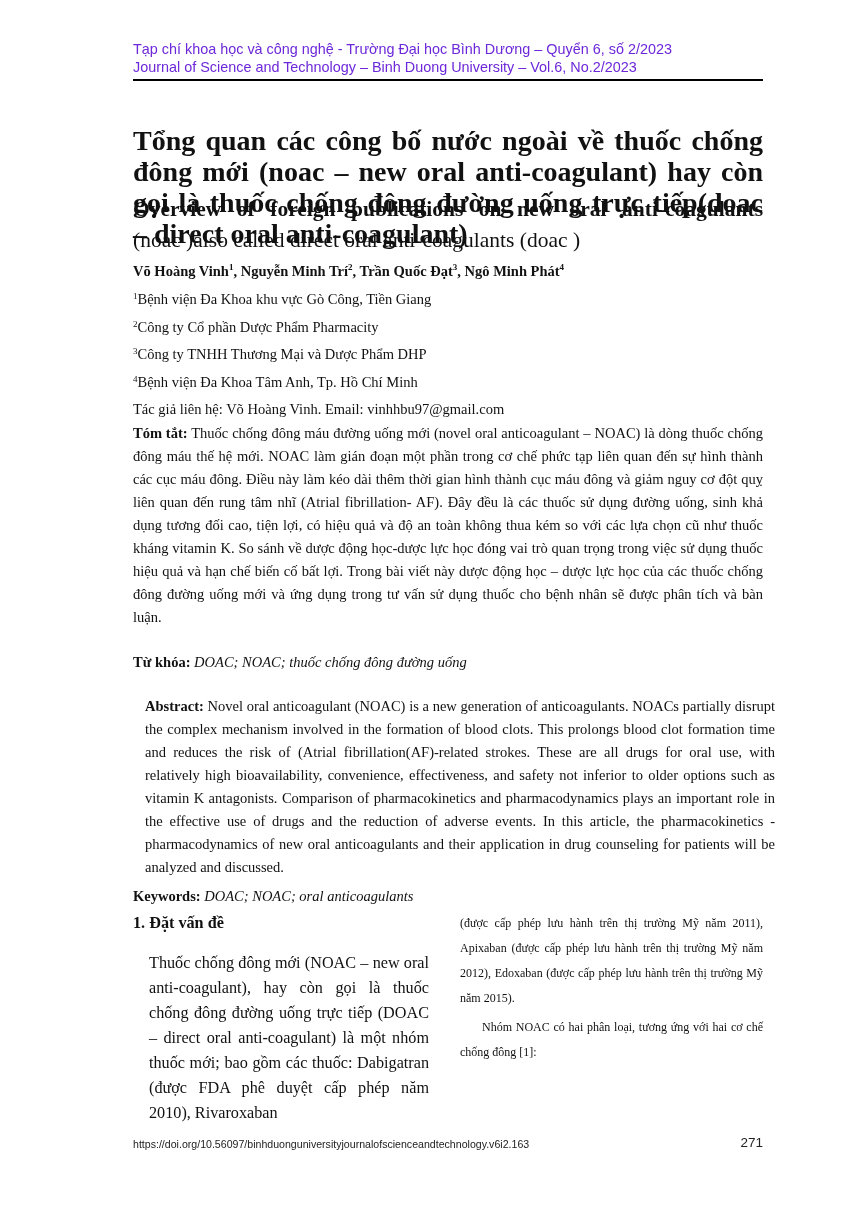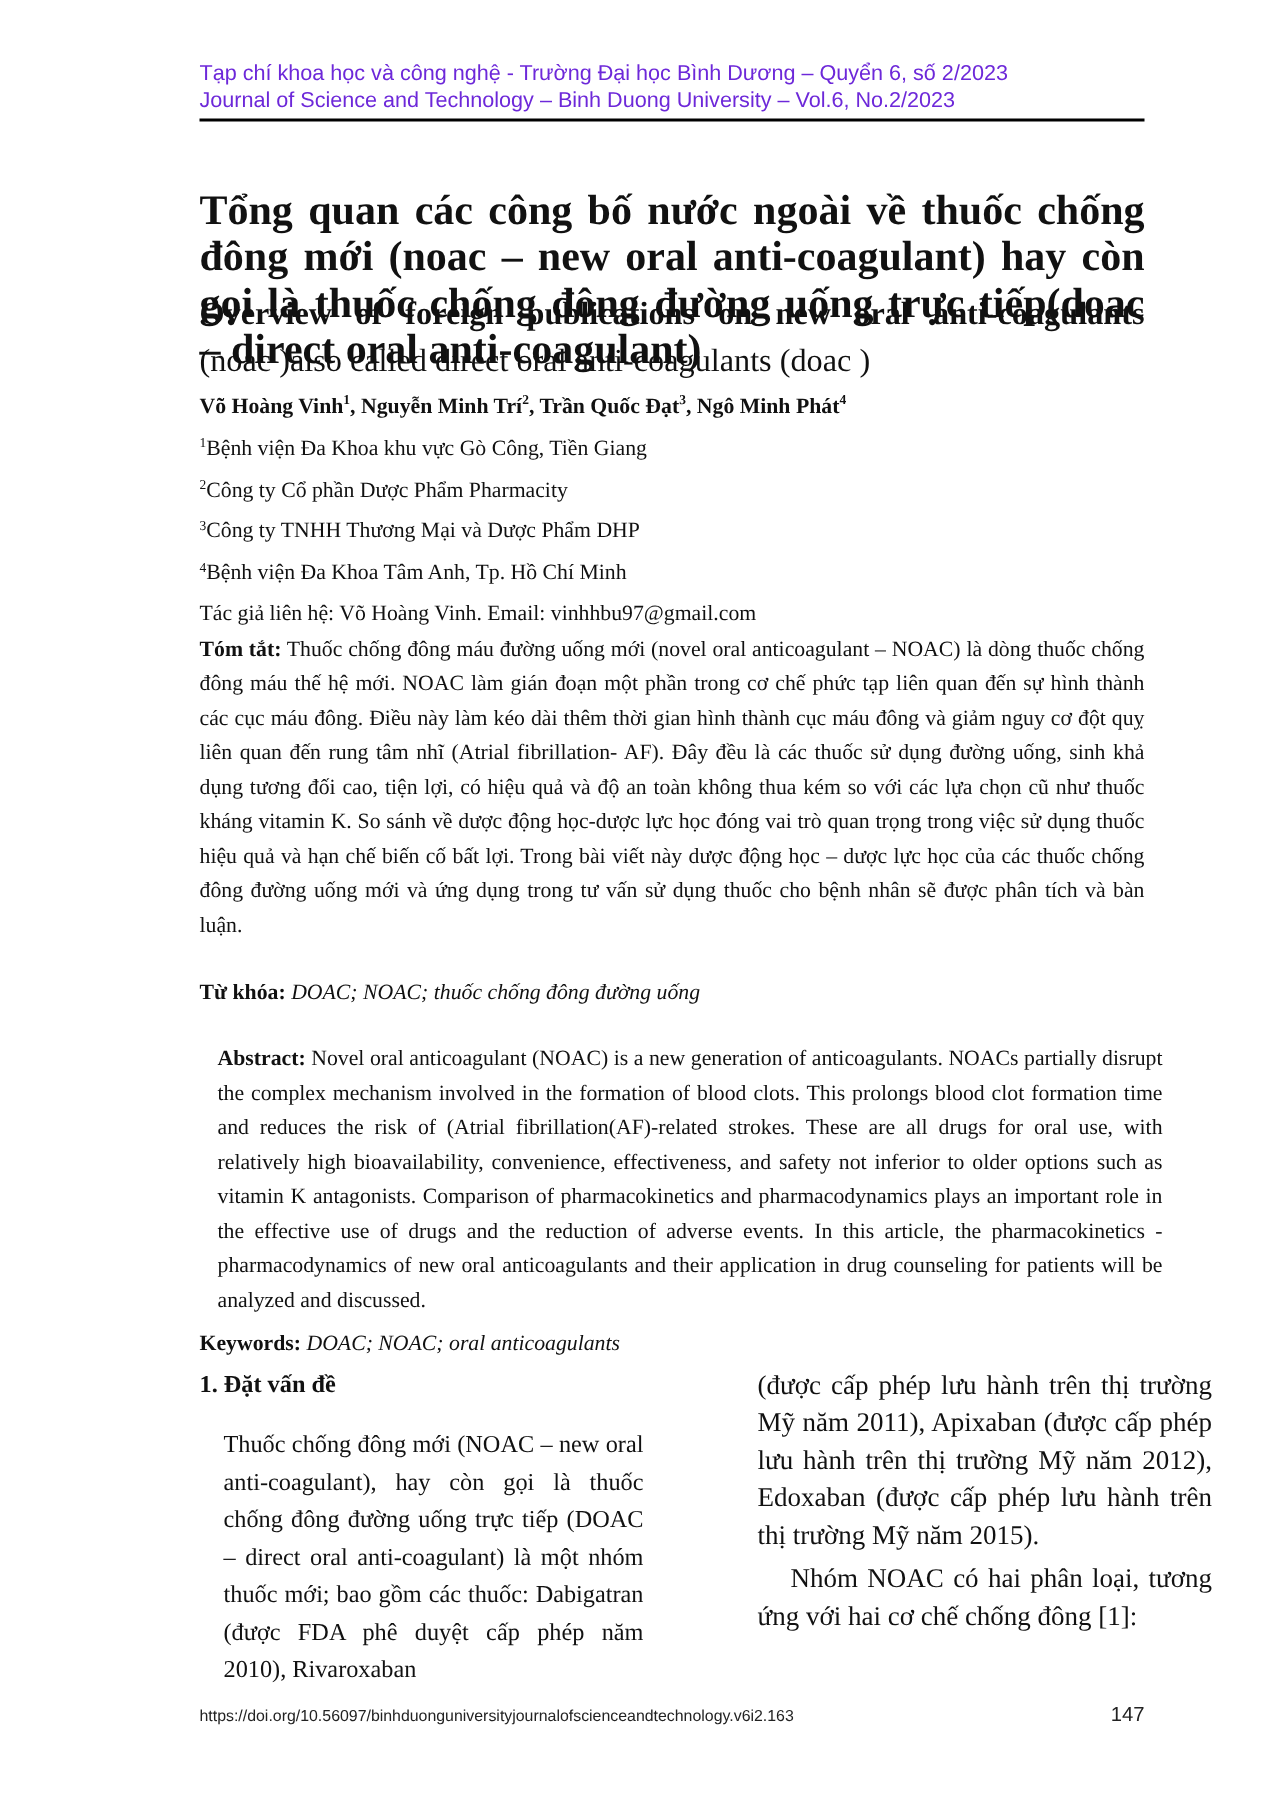--- a/index.html
+++ b/index.html
@@ -28,21 +28,21 @@
       font-family: "Liberation Serif", serif; font-size: 14.5px; line-height: 23px; text-align: justify; margin-top: 16px; }
     .kw-en { position: absolute; top: 885px; left: 0; width: 630px;
       font-family: "Liberation Serif", serif; font-size: 14.5px; line-height: 23px; }
     b.lbl { font-weight: bold; }
     i.kw { font-style: italic; }
     .col-left { position: absolute; top: 911px; left: 0; width: 312px;
       font-family: "Liberation Serif", serif; font-size: 16.2px; line-height: 25px; text-align: justify; }
     .col-left h2 { margin: 0 0 3px 0; font-size: 16.2px; font-weight: bold; line-height: 24px; }
     .col-left p { margin: 16px; }
     .col-right { position: absolute; top: 911px; left: 327px; width: 303px;
-      font-family: "Liberation Serif", serif; font-size: 18px; line-height: 25px; text-align: justify; margin-left: 45px; }
+      font-family: "Liberation Serif", serif; font-size: 12px; line-height: 25px; text-align: justify; }
     .col-right p { margin: 0 0 4px 0; }
     .col-right p.indent { text-indent: 22px; }
     .footer { position: absolute; top: 1138px; left: 0; width: 630px;
       font-family: "Liberation Sans", sans-serif; font-size: 10.6px; color: #222; }
     .footer .pagenum { position: absolute; right: 0; top: -3px; font-size: 13.5px; }
   </style>
 </head>
 <body>
 
 <div class="page">
@@ -93,16 +93,16 @@
     <p>Thuốc chống đông mới (NOAC – new oral anti-coagulant), hay còn gọi là thuốc chống đông đường uống trực tiếp (DOAC – direct oral anti-coagulant) là một nhóm thuốc mới; bao gồm các thuốc: Dabigatran (được FDA phê duyệt cấp phép năm 2010), Rivaroxaban</p>
   </div>
 
   <div class="col-right">
     <p>(được cấp phép lưu hành trên thị trường Mỹ năm 2011), Apixaban (được cấp phép lưu hành trên thị trường Mỹ năm 2012), Edoxaban (được cấp phép lưu hành trên thị trường Mỹ năm 2015).</p>
     <p class="indent">Nhóm NOAC có hai phân loại, tương ứng với hai cơ chế chống đông [1]:</p>
   </div>
 
   <div class="footer">
     <span>https://doi.org/10.56097/binhduonguniversityjournalofscienceandtechnology.v6i2.163</span>
-    <span class="pagenum">147</span>
+    <span class="pagenum">271</span>
   </div>
 
 </div>
 
 </body></html>

